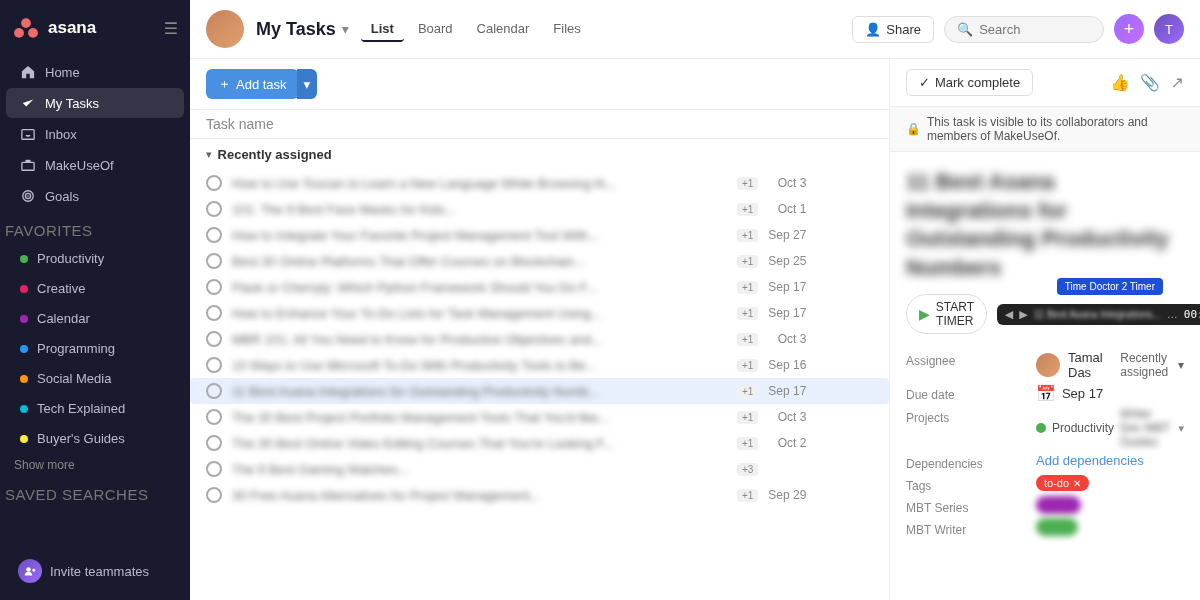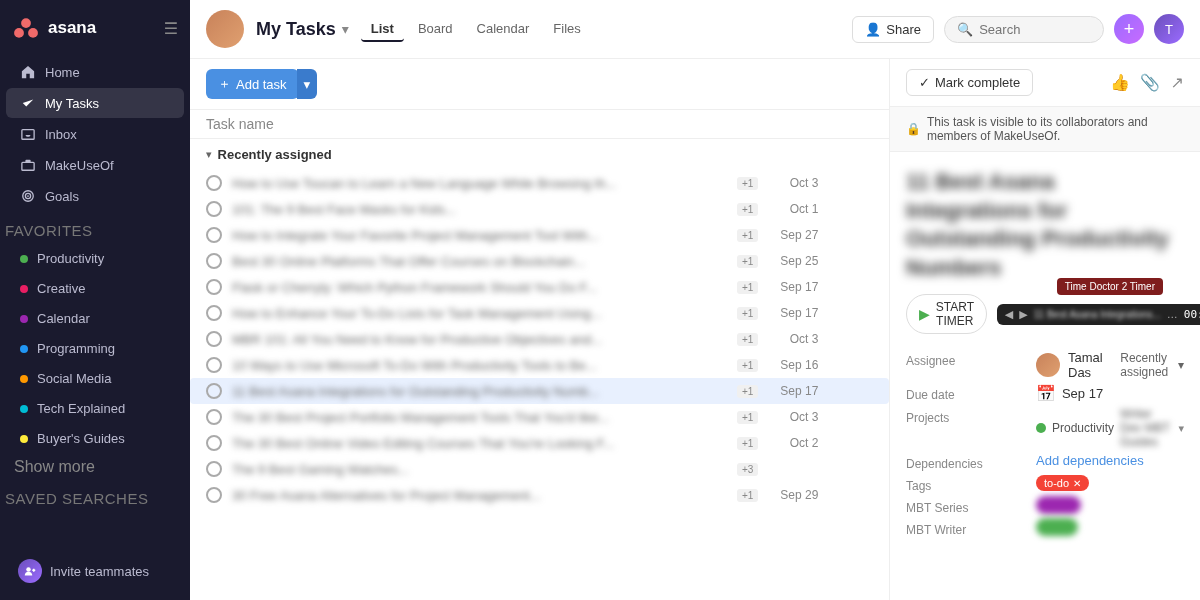--- a/index.html
+++ b/index.html
@@ -11,21 +11,21 @@
     .asana-logo { display: flex; align-items: center; gap: 8px; }
     .asana-logo-icon { width: 28px; height: 28px; }
     .asana-logo-text { color: #fff; font-size: 17px; font-weight: 600; }
     .sidebar-collapse-btn { color: #888; cursor: pointer; font-size: 16px; }
     .sidebar-nav { flex: 1; overflow-y: auto; padding-bottom: 8px; }
     .sidebar-item { display: flex; align-items: center; gap: 9px; padding: 7px 14px; cursor: pointer; color: #bbbbd0; font-size: 13px; border-radius: 6px; margin: 1px 6px; text-align: right; }
     .sidebar-item.active { background: rgba(255,255,255,0.12); color: #fff; }
     .sidebar-icon { width: 16px; height: 16px; display: flex; align-items: center; justify-content: center; flex-shrink: 0; }
     .sidebar-section-title { font-size: 15px; color: #777; padding: 10px 5px 4px; text-transform: uppercase; letter-spacing: 0.5px; }
     .favorite-dot { width: 8px; height: 8px; border-radius: 50%; flex-shrink: 0; }
-    .show-more { font-size: 16px; color: #888; padding: 4px 14px; cursor: pointer; }
+    .show-more { font-size: 12px; color: #888; padding: 4px 14px; cursor: pointer; }
     .sidebar-bottom { padding: 10px 8px; }
     .invite-btn { display: flex; align-items: center; gap: 8px; color: #bbbbd0; font-size: 13px; padding: 7px 10px; cursor: pointer; border-radius: 6px; }
     .invite-avatar { width: 24px; height: 24px; border-radius: 50%; background: linear-gradient(135deg, #6b4fbb, #9b6bff); display: flex; align-items: center; justify-content: center; font-size: 10px; color: #fff; flex-shrink: 0; }
 
     
     #main { flex: 1; display: flex; flex-direction: column; background: #fff; overflow: hidden; }
 
     
     #header { display: flex; align-items: center; justify-content: space-between; padding: 10px 16px; border-bottom: 1px solid #eee; background: #fff; }
     .header-left { display: flex; align-items: center; gap: 12px; }
@@ -55,40 +55,40 @@
     .task-col-header { padding: 6px 16px 6px; font-size: 14px; color: #888; font-weight: 500; border-bottom: 1px solid #eee; flex-shrink: 0; }
     .tasks-scroll { flex: 1; overflow-y: auto; }
     .task-section-header { display: flex; align-items: center; gap: 6px; padding: 8px 16px; cursor: pointer; }
     .section-chevron { color: #666; font-size: 11px; }
     .section-title { font-size: 13px; font-weight: 600; color: #333; }
     .task-row { display: flex; align-items: center; padding: 5px 16px; cursor: pointer; border-radius: 4px; position: relative; }
     .task-row.selected { background: #e8f0fe; }
     .task-check { width: 16px; height: 16px; border-radius: 50%; border: 2px solid #aaa; flex-shrink: 0; margin-right: 10px; cursor: pointer; }
     .task-name-blurred { flex: 1; font-size: 13px; color: #666; filter: blur(3px); white-space: nowrap; overflow: hidden; text-overflow: ellipsis; max-width: 500px; }
     .task-tag { font-size: 10px; background: #f0f0f0; color: #888; border-radius: 3px; padding: 1px 5px; margin-left: 5px; flex-shrink: 0; }
-    .task-date { font-size: 12px; color: #888; margin-left: 20px; flex-shrink: 0; min-width: 40px; text-align: right; }
+    .task-date { font-size: 12px; color: #888; margin-left: 8px; flex-shrink: 0; min-width: 40px; text-align: right; }
 
     
     #task-detail-panel { flex: 1; overflow-y: auto; background: #fff; display: flex; flex-direction: column; }
     .detail-toolbar { display: flex; align-items: center; justify-content: space-between; padding: 10px 16px; border-bottom: 1px solid #eee; flex-shrink: 0; }
     .mark-complete-btn { display: flex; align-items: center; gap: 5px; border: 1px solid #ddd; border-radius: 6px; padding: 5px 12px; font-size: 13px; cursor: pointer; color: #333; background: #fff; }
     .detail-icons { display: flex; gap: 10px; }
     .detail-icon-btn { color: #888; cursor: pointer; font-size: 16px; }
     .visibility-note { display: flex; align-items: center; gap: 6px; padding: 8px 16px; background: #f9f9f9; font-size: 12px; color: #555; border-bottom: 1px solid #eee; flex-shrink: 0; }
     .lock-icon { font-size: 12px; }
     .detail-content { padding: 16px; flex: 1; }
     .task-title-blurred { font-size: 22px; font-weight: 700; color: #333; filter: blur(5px); margin-bottom: 12px; line-height: 1.3; }
     .timer-row { display: flex; align-items: center; gap: 10px; margin-bottom: 16px; }
     .start-timer-btn { display: flex; align-items: center; gap: 6px; border: 1px solid #ddd; border-radius: 20px; padding: 5px 12px; font-size: 12px; cursor: pointer; color: #333; background: #fff; }
     .timer-play { color: #4CAF50; font-size: 14px; }
     .timer-widget { display: flex; align-items: center; gap: 6px; background: #222; border-radius: 6px; padding: 4px 8px; font-size: 11px; color: #fff; position: relative; }
     .timer-prev { color: #aaa; cursor: pointer; }
     .timer-title { font-size: 10px; color: #ddd; max-width: 180px; white-space: nowrap; overflow: hidden; text-overflow: ellipsis; filter: blur(2px); }
     .timer-time { color: #fff; font-size: 11px; font-family: monospace; }
-    .timer-tooltip { position: absolute; top: -26px; left: 60px; background: #7f1d1d; color: #fff; font-size: 10px; padding: 3px 8px; border-radius: 4px; white-space: nowrap; }
+    .timer-tooltip { position: absolute; top: -26px; left: 60px; background: #1d4ed8; color: #fff; font-size: 10px; padding: 3px 8px; border-radius: 4px; white-space: nowrap; }
 
     .detail-fields { display: flex; flex-direction: column; gap: 4px; }
     .field-row { display: flex; align-items: flex-start; gap: 10px; }
     .field-label { width: 120px; font-size: 12px; color: #888; flex-shrink: 0; padding-top: 4px; }
     .field-value { flex: 1; font-size: 13px; color: #333; }
     .assignee-row { display: flex; align-items: center; gap: 8px; }
     .assignee-avatar { width: 24px; height: 24px; border-radius: 50%; background: linear-gradient(135deg, #c8825a, #e0a070); flex-shrink: 0; }
     .assignee-name { font-size: 13px; color: #333; }
     .assignee-section { display: flex; align-items: center; gap: 4px; font-size: 12px; color: #666; margin-left: 8px; cursor: pointer; }
     .date-row { display: flex; align-items: center; gap: 6px; }

